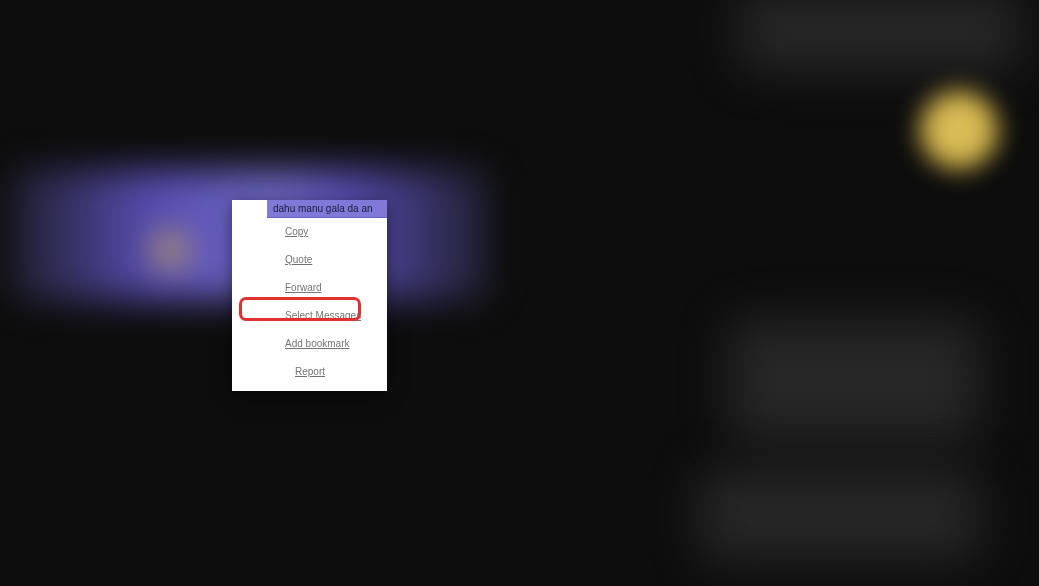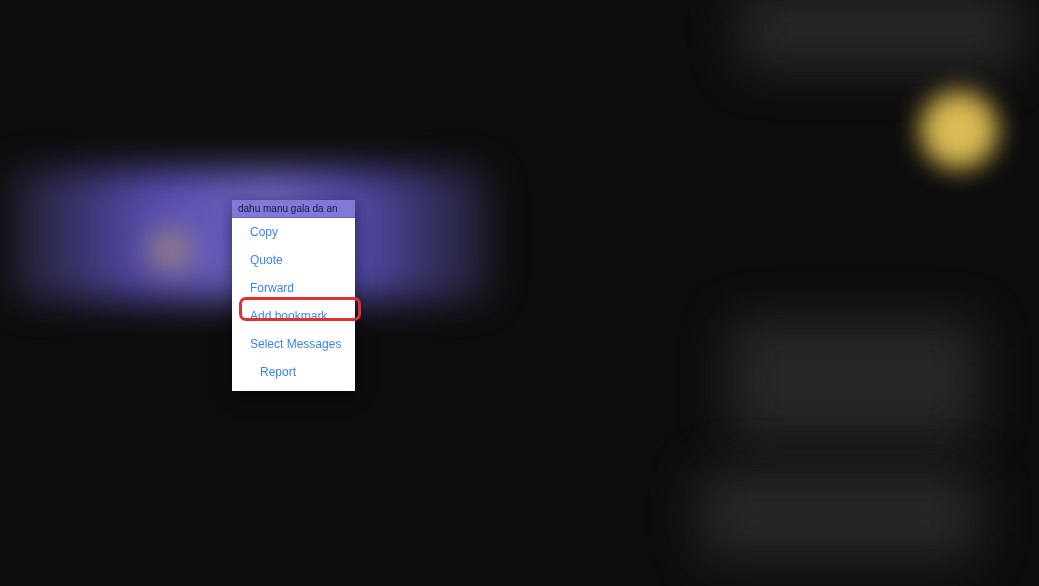--- a/index.html
+++ b/index.html
@@ -70,43 +70,45 @@
       height: 60px;
       background: radial-gradient(circle, #c0a060 30%, transparent 70%);
       border-radius: 50%;
       filter: blur(14px);
       opacity: 0.6;
     }
     .context-menu {
       position: absolute;
       top: 200px;
       left: 232px;
-      width: 123px;
+      width: 155px;
       background: #ffffff;
       box-shadow: 0 4px 16px rgba(0,0,0,0.5);
       z-index: 100;
+      padding-left: 35px;
     }
     .menu-header {
       height: 18px;
       background: #8179d8;
       border-bottom: 1px solid #6a62c0;
       font-size: 10px;
       color: #1a1a3a;
       overflow: hidden;
       white-space: nowrap;
       padding: 2px 6px;
       line-height: 14px;
     }
     .menu-item {
       padding: 5px 16px 5px 18px;
-      font-size: 12px;
-      color: #3b82f6;
+      font-size: 10px;
+      color: #737373;
       cursor: pointer;
       white-space: nowrap;
       line-height: 18px;
+      text-decoration: underline;
     }
     .menu-item:first-of-type {
       padding-top: 8px;
     }
     .menu-item:last-of-type {
       padding-bottom: 10px;
       margin-left: 10px;
     }
     .highlight-box {
       position: absolute;
@@ -130,18 +132,18 @@
 <div class="blur-bg msg-right-2"></div>
 <div class="blur-bg msg-right-3"></div>
 <div class="blur-bg msg-left"></div>
 <div class="msg-left-inner"></div>
 
 <div class="context-menu">
   <div class="menu-header">dahu manu gala da an</div>
   <div class="menu-item">Copy</div>
   <div class="menu-item">Quote</div>
   <div class="menu-item">Forward</div>
+  <div class="menu-item">Select Messages</div>
   <div class="menu-item">Add bookmark</div>
-  <div class="menu-item">Select Messages</div>
   <div class="menu-item">Report</div>
 </div>
 
 <div class="highlight-box hb1"></div>
 
 </body></html>

